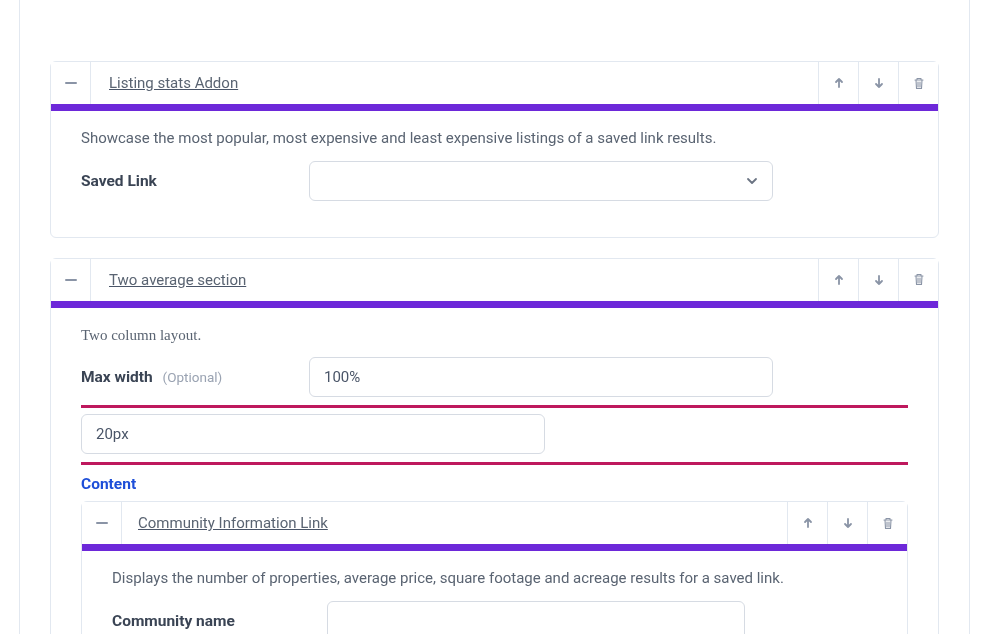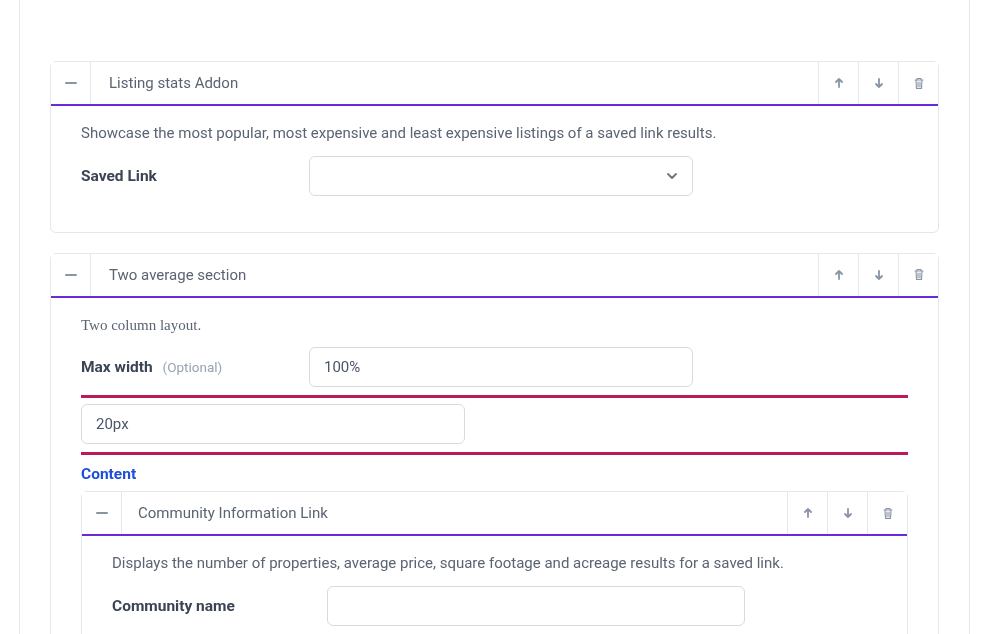--- a/index.html
+++ b/index.html
@@ -22,21 +22,22 @@
   .section-card {
     margin: 30px 30px 20px 30px;
     border: 1px solid #e2e8f0;
     border-radius: 6px;
     background: #fff;
   }
   .section-card + .section-card { margin-top: 20px; }
   .section-header {
     display: flex;
     align-items: stretch;
-    border-bottom: 2px solid #6d28d9;
+    border-bottom: 7px solid #6d28d9;
+    text-decoration: underline;
   }
   .hdr-btn {
     width: 40px;
     display: flex;
     align-items: center;
     justify-content: center;
     background: #fff;
     color: #8a94a6;
     border-right: 1px solid #e2e8f0;
     cursor: pointer;
@@ -79,21 +80,21 @@
   .field-label .opt {
     font-weight: 400;
     color: #9aa3b2;
     font-size: 13.5px;
     margin-left: 6px;
   }
   .field-input-wrap {
     flex: 0 0 auto;
   }
   .txt-input, .sel-input {
-    width: 384px;
+    width: 464px;
     height: 40px;
     border: 1px solid #d6dbe3;
     border-radius: 6px;
     padding: 0 14px;
     font-size: 15px;
     color: #4a5568;
     background: #fff;
   }
   .sel-input {
     appearance: none;

